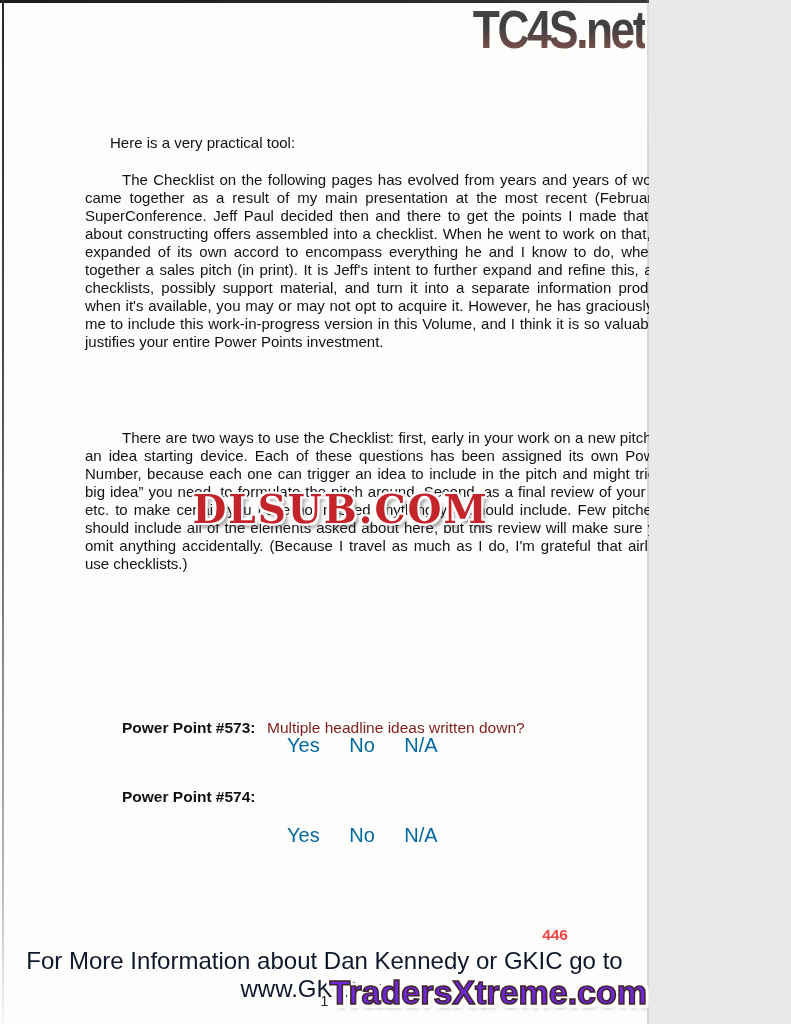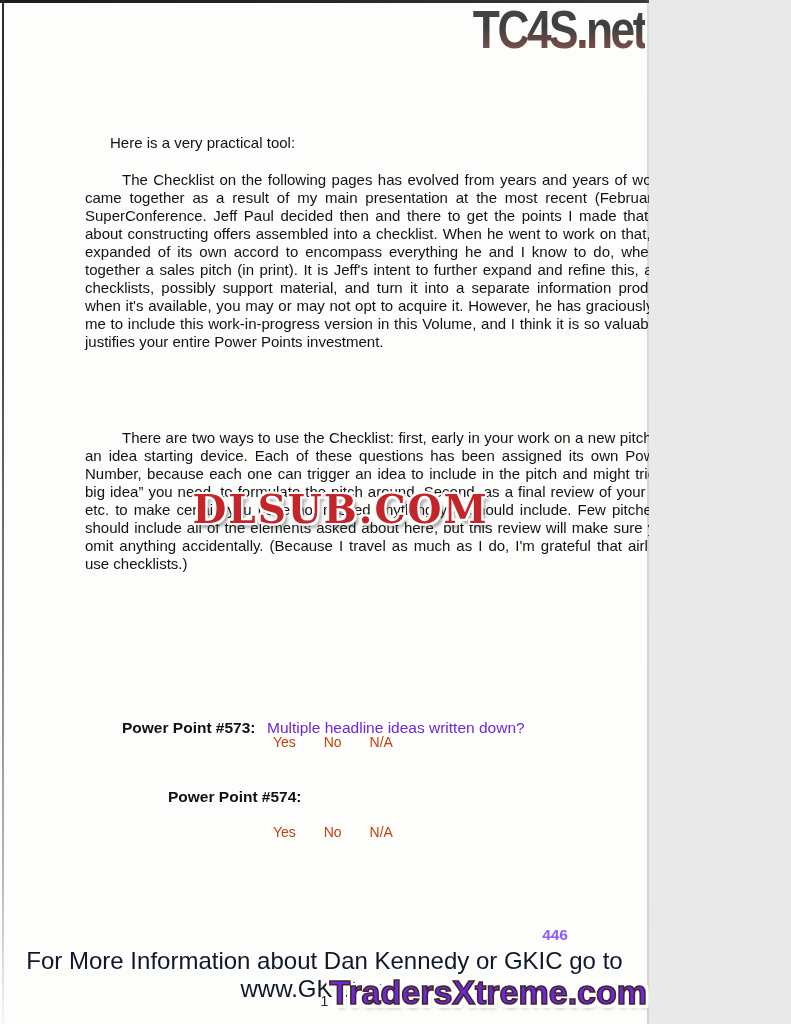--- a/index.html
+++ b/index.html
@@ -78,35 +78,35 @@
     position:absolute;top:638px;left:0;width:100%;
     text-align:center;font-size:17.5px;font-weight:bold;color:#111;
   }
 
   .pp-label{
     position:absolute;left:122px;
     font-size:15.5px;font-weight:bold;color:#111;
   }
   .pp-question{
     position:absolute;left:267px;
-    font-size:15.5px;color:#6d28d9;
+    font-size:15.5px;color:#7f1d1d;
   }
   .pp-options{
-    position:absolute;left:273px;
-    font-size:14px;color:#c2410c;
+    position:absolute;left:287px;
+    font-size:20px;color:#0369a1;
   }
   .pp-options span{margin-right:24px;}
   .row1{top:679px;margin-top:40px;}
   .row1o{top:734px;}
-  .row2{top:788px;margin-left:46px;}
+  .row2{top:788px;}
   .row2o{top:824px;}
 
   .book-page-num{
     position:absolute;top:926px;right:81px;
-    font-size:15.5px;font-weight:bold;color:#8b5cf6;
+    font-size:15.5px;font-weight:bold;color:#ef4444;
   }
   .footer-promo{
     position:absolute;top:947px;left:0;width:100%;
     text-align:center;font-size:24px;color:#0f172a;
   }
   .doc-page-num{
     position:absolute;top:993px;left:0;width:100%;
     text-align:center;font-size:14px;color:#222;
   }
 

